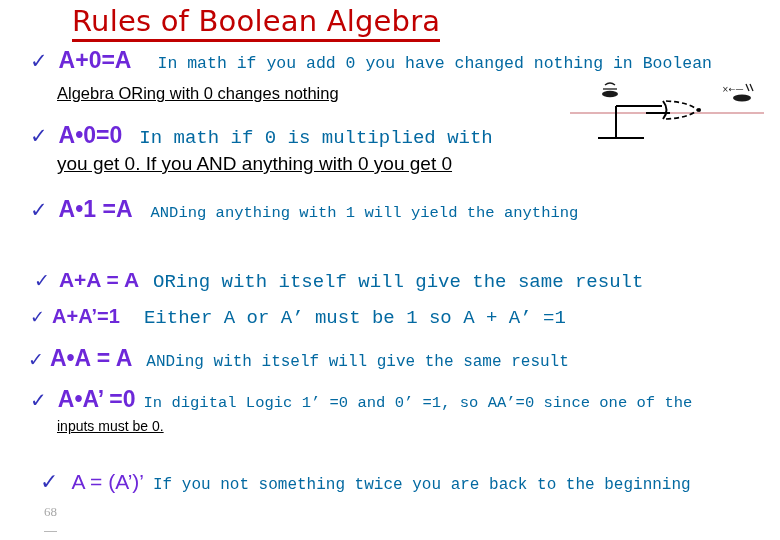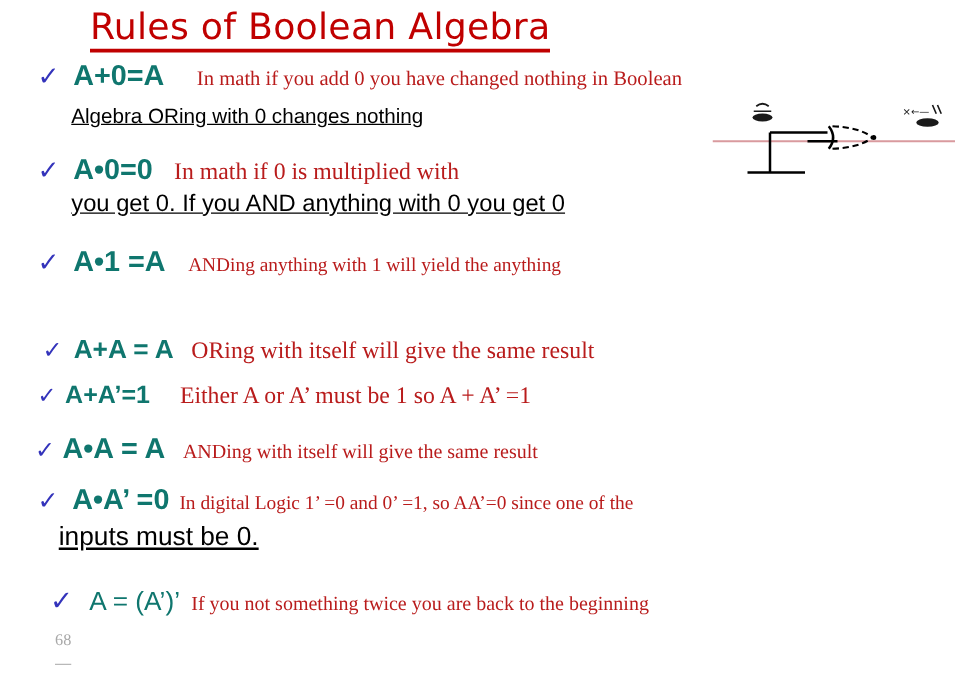--- a/index.html
+++ b/index.html
@@ -39,29 +39,29 @@
     display: flex;
     align-items: baseline;
     white-space: nowrap;
   }
   .check {
     color: #3333bb;
     font-family: "DejaVu Sans", sans-serif;
     line-height: 1;
   }
   .expr {
-    color: #0f766e;
+    color: #6d28d9;
     font-family: "Liberation Sans", sans-serif;
     font-weight: bold;
     white-space: pre;
     text-align: center;
   }
   .desc {
-    color: #b91c1c;
-    font-family: Liberation Serif, serif;
+    color: #0369a1;
+    font-family: Liberation Mono, monospace;
     white-space: pre;
   }
   .cont {
     position: absolute;
     color: #000000;
     font-family: "Liberation Sans", sans-serif;
     white-space: pre;
     text-decoration: underline;
   }
 
@@ -95,21 +95,21 @@
 
   #row6 { left: 28px; top: 345px; }
   #row6 .check { font-size: 19px; margin-right: 6px; }
   #row6 .expr  { font-size: 23px; }
   #row6 .desc  { font-size: 16px; margin-left: 14px; }
 
   #row7 { left: 30px; top: 386px; }
   #row7 .check { font-size: 20px; margin-right: 11px; }
   #row7 .expr  { font-size: 23px; }
   #row7 .desc  { font-size: 15.5px; margin-left: 8px; }
-  #cont7 { left: 47px; top: 418px; font-size: 21px; }
+  #cont7 { left: 57px; top: 418px; font-size: 14px; }
 
   #row8 { left: 40px; top: 470px; }
   #row8 .check { font-size: 22px; margin-right: 13px; }
   #row8 .expr  { font-size: 21px; font-weight: normal; }
   #row8 .desc  { font-size: 16px; margin-left: 9px; }
 
   
   #page-number {
     position: absolute;
     left: 44px;

